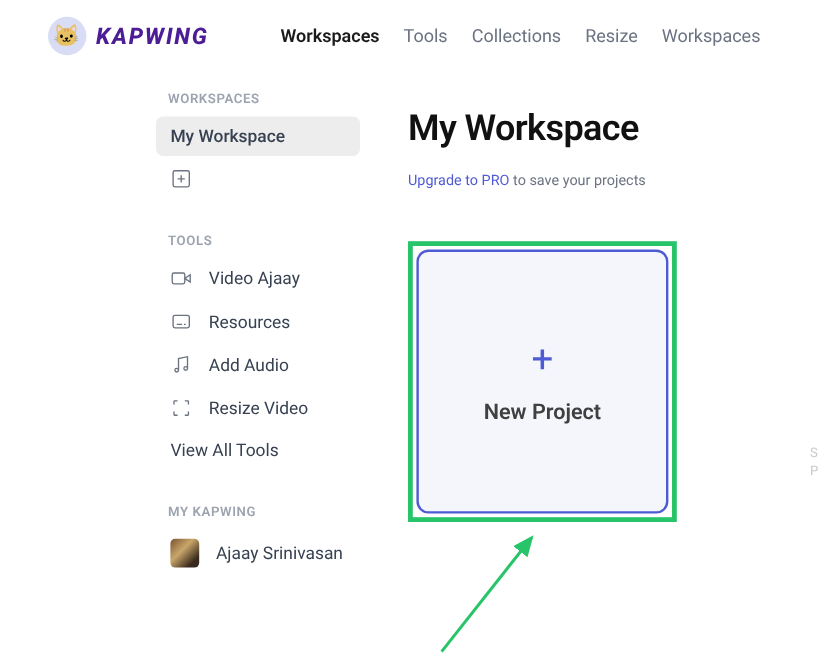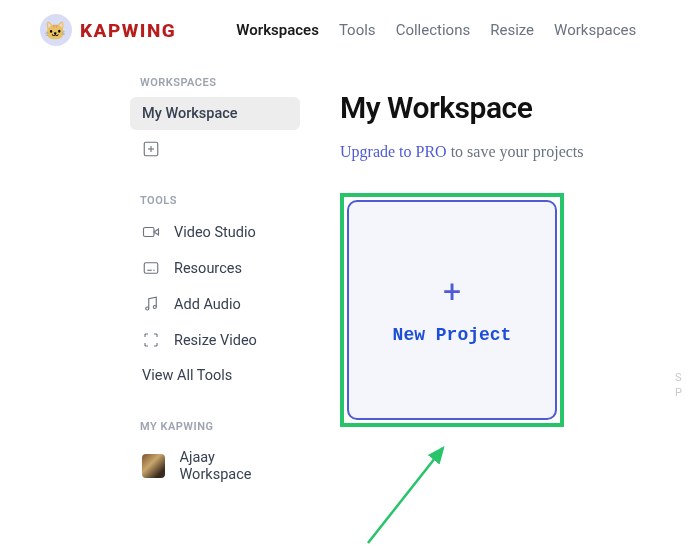--- a/index.html
+++ b/index.html
@@ -24,21 +24,22 @@
     width: 32px; height: 32px; border-radius: 50%;
     background: #d8dcf5;
     display: flex; align-items: center; justify-content: center;
     font-size: 18px;
   }
   .logo-cat { filter: saturate(0.6); }
   .brand {
     font-weight: 800;
     font-size: 19px;
     letter-spacing: 1.5px;
-    color: #b91c1c;
+    color: #4c1d95;
+    font-style: italic;
   }
   .nav {
     display: flex;
     gap: 20px;
     margin-left: 50px;
     font-size: 15px;
     color: #6b7280;
   }
   .nav-item { cursor: pointer; }
   .nav-item.active { color: #1a1a1a; font-weight: 600; }
@@ -93,24 +94,23 @@
     padding-top: 14px;
   }
   .page-title {
     font-size: 30px;
     font-weight: 600;
     letter-spacing: -0.5px;
     color: #111;
     margin-bottom: 18px;
   }
   .upgrade-line {
-    font-size: 16px;
+    font-size: 12px;
     color: #6b7280;
-    margin-bottom: 32px;
-    font-family: Liberation Serif, serif;
+    margin-bottom: 44px;
   }
   .upgrade-link { color: #4f5bd5; text-decoration: none; cursor: pointer; }
   .new-proj-wrap {
     border: 4px solid #27c46a;
     padding: 3px;
     display: inline-block;
   }
   .new-proj {
     width: 210px;
     height: 220px;
@@ -126,22 +126,21 @@
   }
   .plus-icon {
     font-size: 32px;
     color: #4f5bd5;
     font-weight: 400;
     line-height: 1;
   }
   .new-proj-label {
     font-size: 18px;
     font-weight: 600;
-    color: #1d4ed8;
-    font-family: Liberation Mono, monospace;
+    color: #404040;
   }
   
   .arrow {
     position: absolute;
     left: 353px;
     top: 438px;
     pointer-events: none;
   }
   .side-ghost {
     position: absolute;
@@ -189,21 +188,21 @@
     </div>
 
     <div class="section-label">TOOLS</div>
     <div class="side-item">
       <span class="side-icon">
         <svg viewBox="0 0 24 24">
             <rect x="2" y="6" width="14" height="12" rx="2"></rect>
             <polygon points="22 8 16 12 22 16 22 8"></polygon>
           </svg>
       </span>
-      <span>Video Studio</span>
+      <span>Video Ajaay</span>
     </div>
     <div class="side-item">
       <span class="side-icon">
         <svg viewBox="0 0 24 24">
             <rect x="3" y="5" width="18" height="14" rx="2"></rect>
             <line x1="7" y1="15" x2="13" y2="15"></line>
             <line x1="15" y1="15" x2="17" y2="15"></line>
           </svg>
       </span>
       <span>Resources</span>
@@ -226,21 +225,21 @@
       </span>
       <span>Resize Video</span>
     </div>
     <div class="side-item">
       <span>View All Tools</span>
     </div>
 
     <div class="section-label">MY KAPWING</div>
     <div class="side-item">
       <span class="avatar"></span>
-      <span>Ajaay Workspace</span>
+      <span>Ajaay Srinivasan</span>
     </div>
   </div>
 
   <div class="content">
     <h1 class="page-title">My Workspace</h1>
     <div class="upgrade-line">
       <a class="upgrade-link">Upgrade to PRO</a><span> to save your projects</span>
     </div>
     <div class="new-proj-wrap">
       <div class="new-proj">

